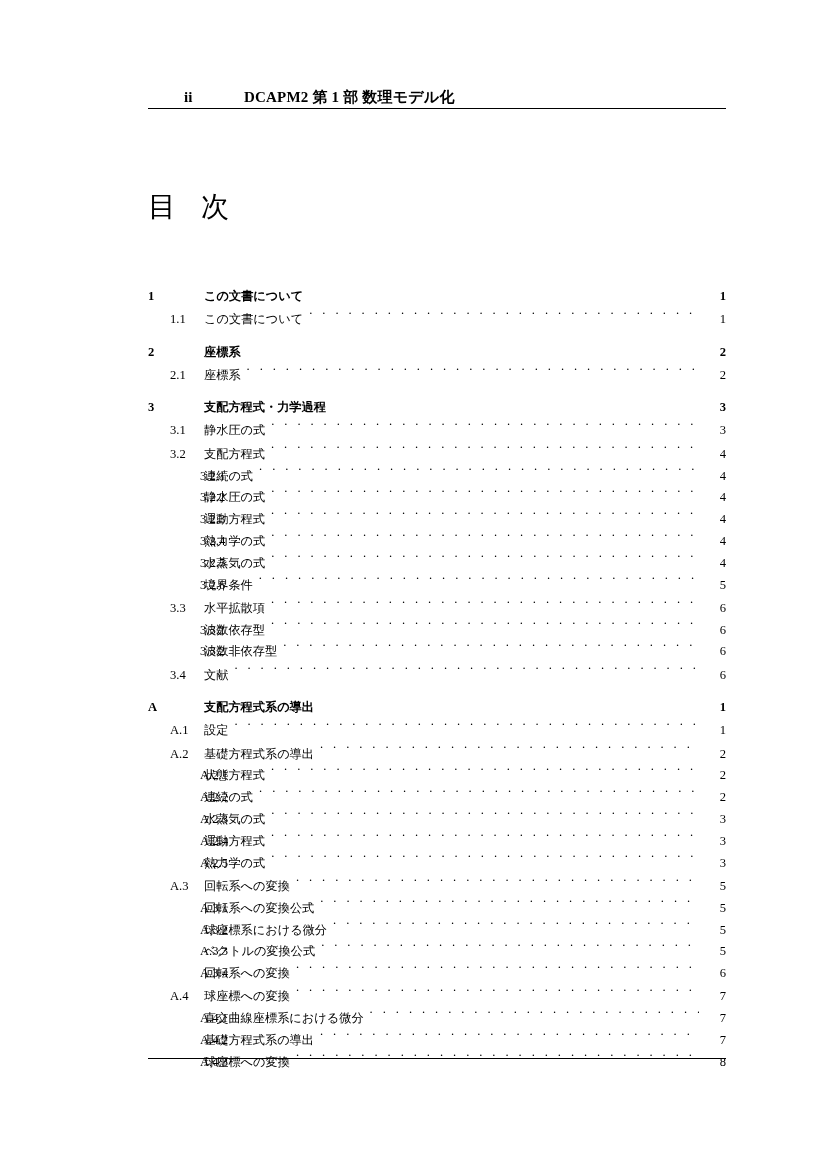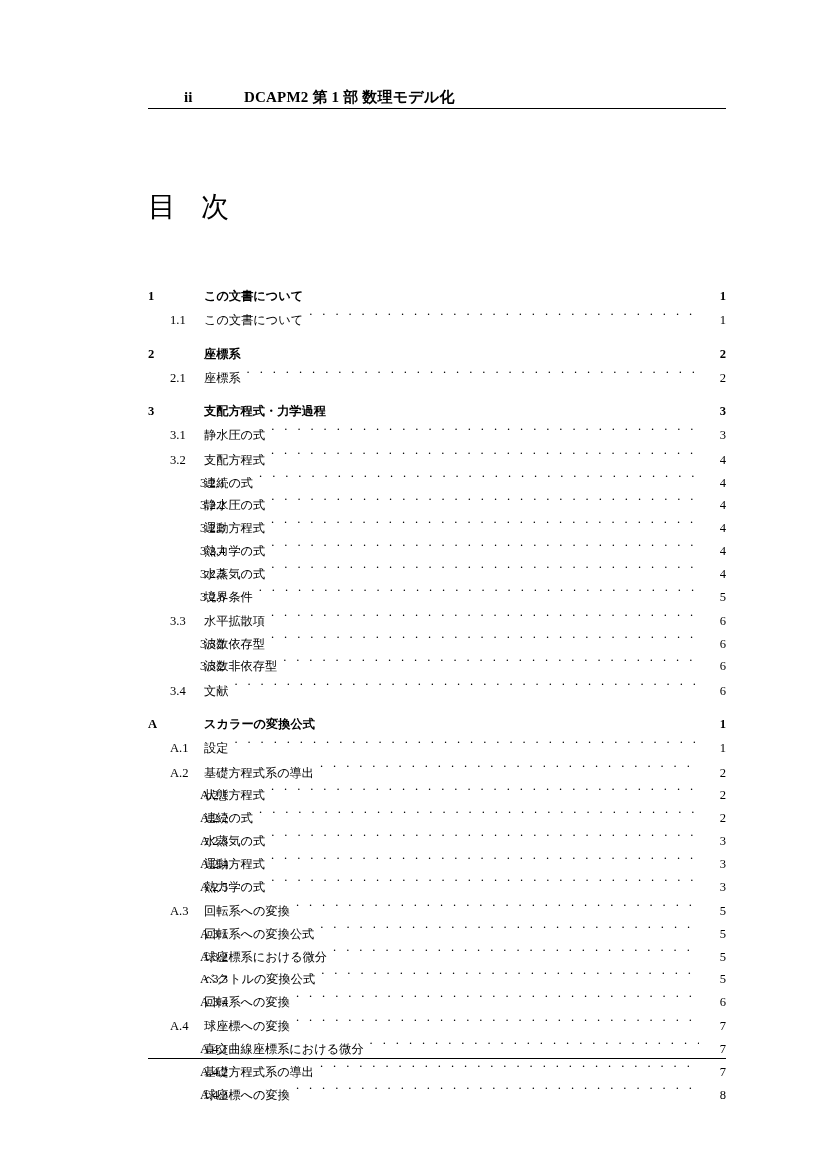--- a/index.html
+++ b/index.html
@@ -91,21 +91,21 @@
 
   .num {
     flex: 0 0 auto;
   }
   .lvl0 .num { width: 56px; }
   .lvl1 .num { width: 56px; padding-left: 22px; box-sizing: border-box; }
   .lvl2 .num { width: 56px; padding-left: 52px; box-sizing: border-box; }
 
   .label {
     flex: 0 0 auto;
-    font-family: Liberation Mono, monospace;
+    font-family: Liberation Sans, sans-serif;
     font-size: 12.2px;
   }
   .lvl0 .label { font-weight: bold; }
 
   .leader {
     flex: 1 1 auto;
     overflow: hidden;
     margin: 0 5px 0 6px;
     position: relative;
     height: 1em;
@@ -290,21 +290,21 @@
         <div class="toc-row lvl1">
           <span class="num">3.4</span>
           <span class="label">文献</span>
           <span class="leader">
             <i>. . . . . . . . . . . . . . . . . . . . . . . . . . . . . . . . . . . . . . . . . . . . . . . . . . . . . . . . . . . . . . . . . . . . . . . . . . . . . . . . . . . . . . . . . . . . . . . . . . . . . . . . . . . . . . . . . . . . . . . . </i>
           </span>
           <span class="pg">6</span>
         </div>
         <div class="toc-row lvl0">
           <span class="num">A</span>
-          <span class="label">スカラーの変換公式</span>
+          <span class="label">支配方程式系の導出</span>
           <span class="leader"></span>
           <span class="pg">1</span>
         </div>
         <div class="toc-row lvl1">
           <span class="num">A.1</span>
           <span class="label">設定</span>
           <span class="leader">
             <i>. . . . . . . . . . . . . . . . . . . . . . . . . . . . . . . . . . . . . . . . . . . . . . . . . . . . . . . . . . . . . . . . . . . . . . . . . . . . . . . . . . . . . . . . . . . . . . . . . . . . . . . . . . . . . . . . . . . . . . . . </i>
           </span>
           <span class="pg">1</span>

